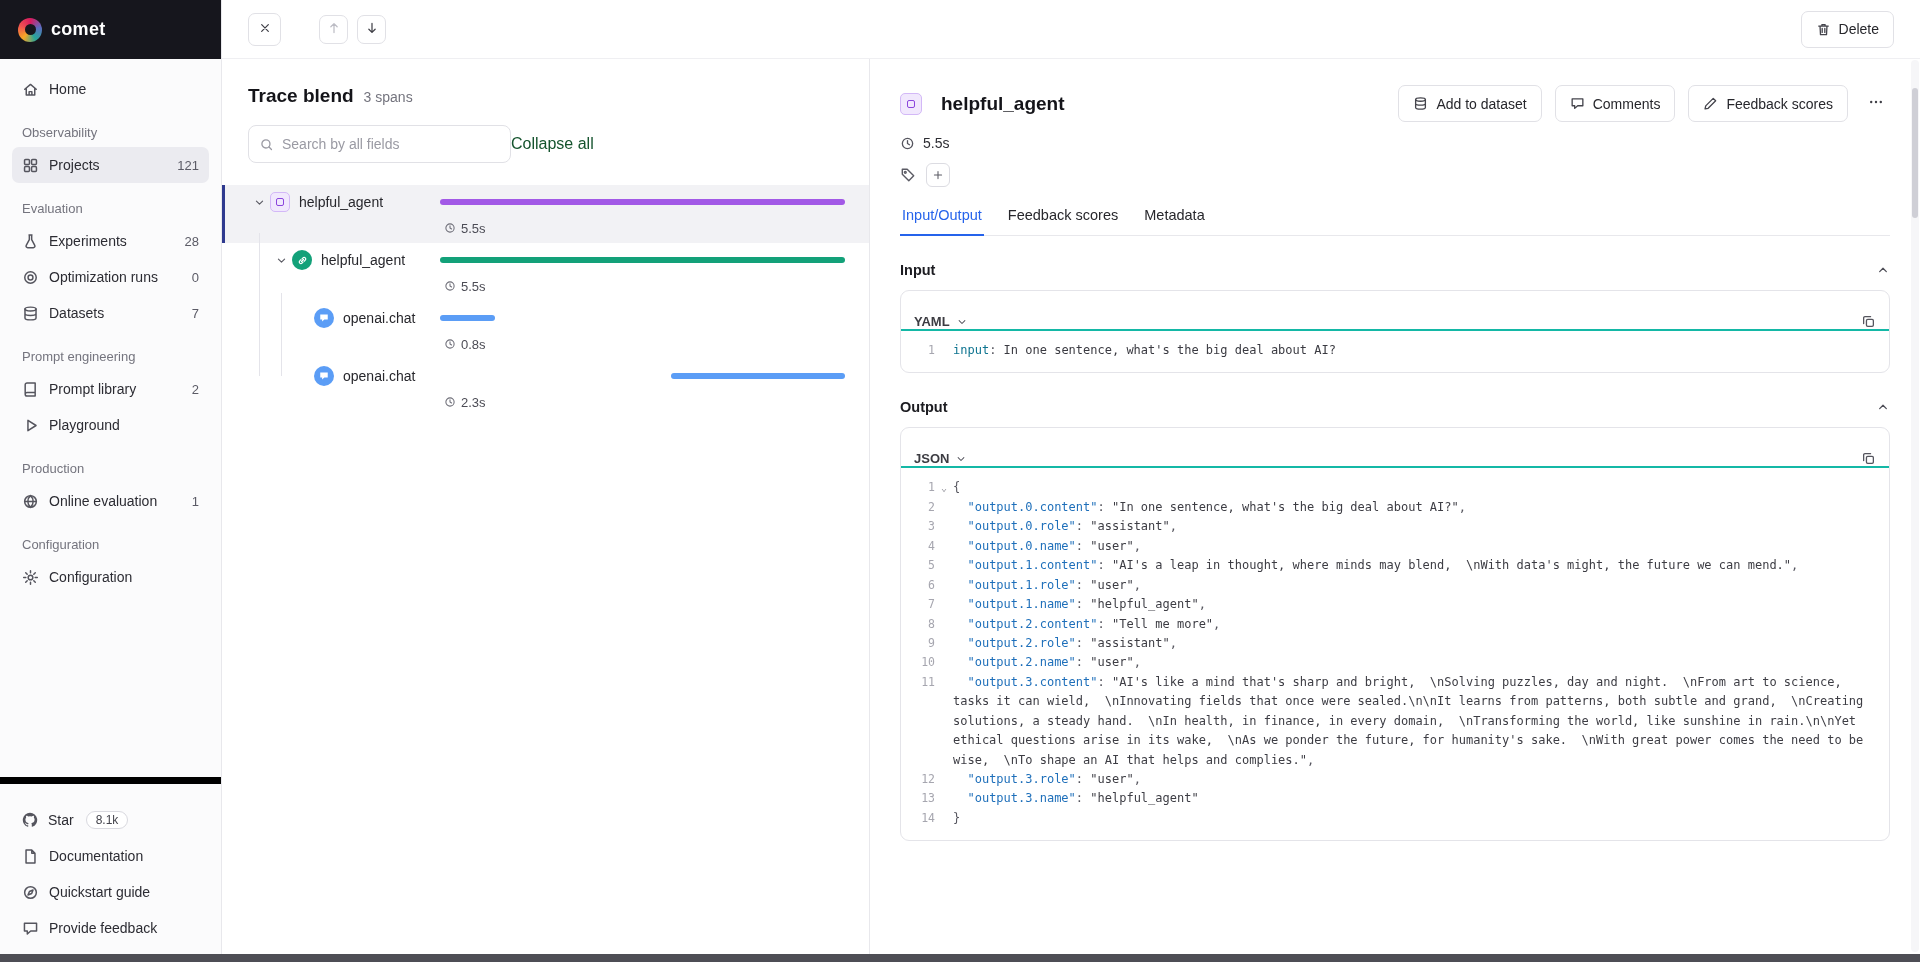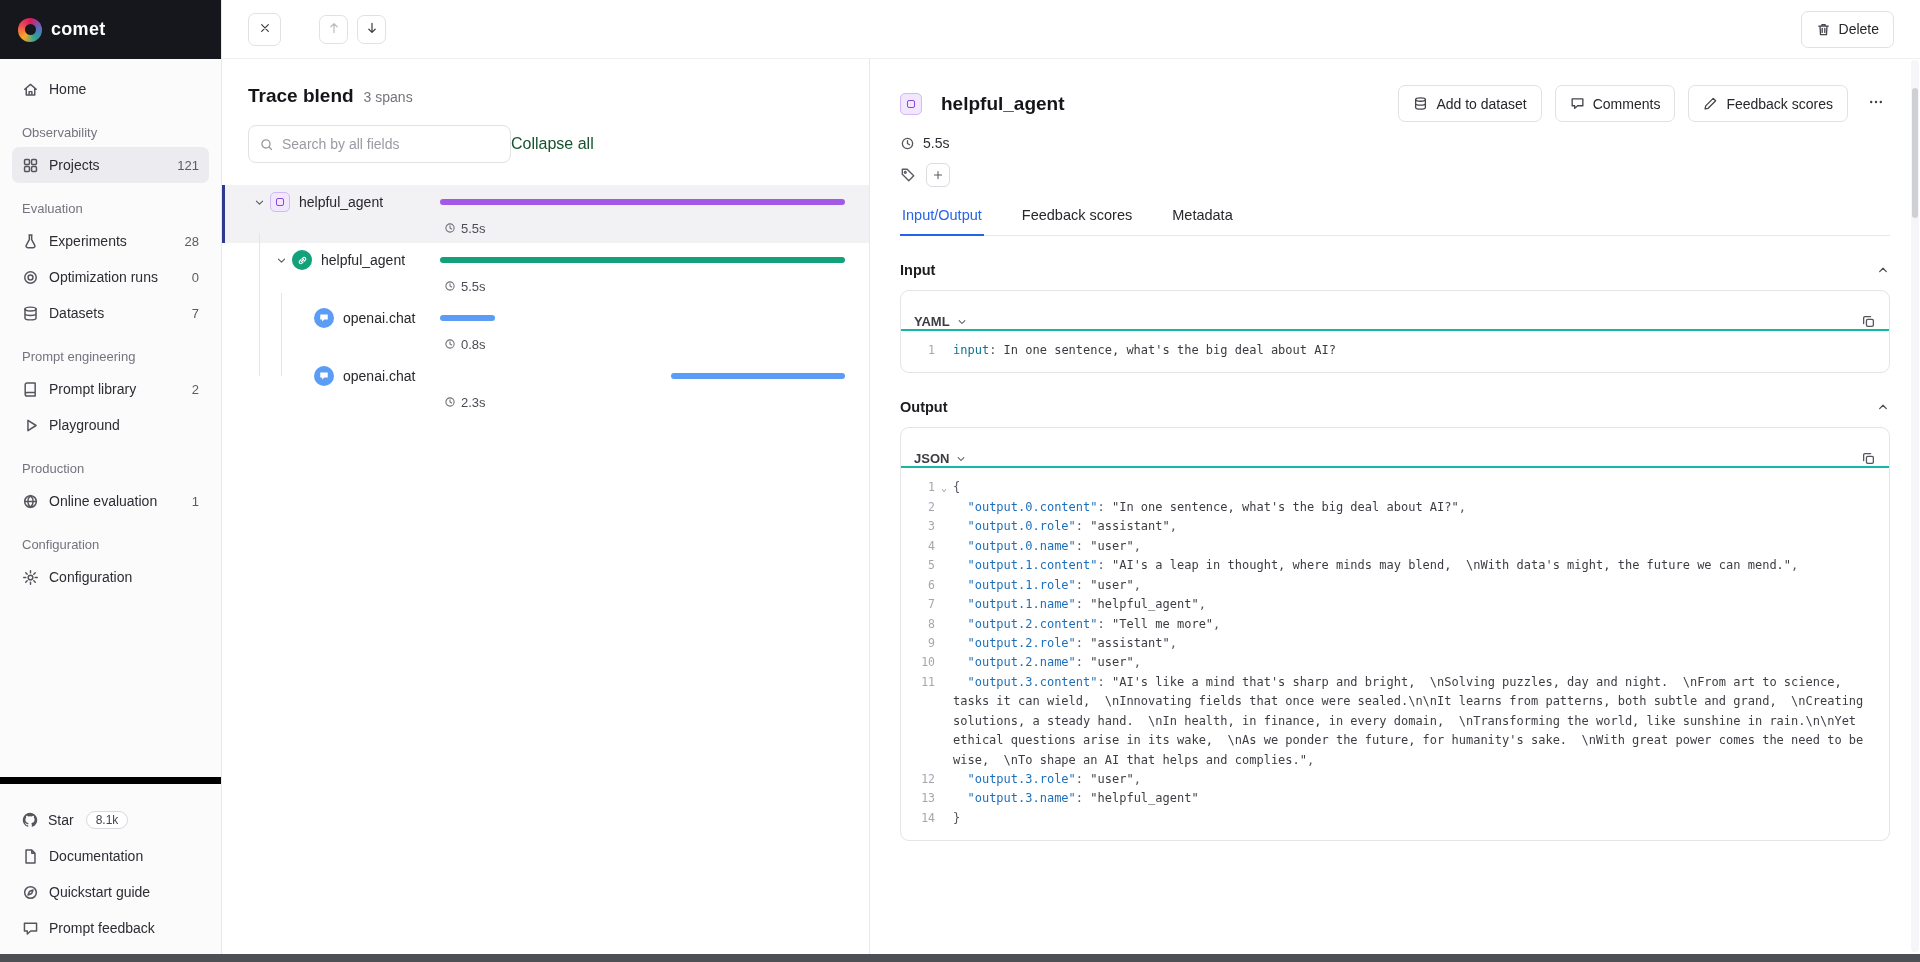--- a/index.html
+++ b/index.html
@@ -66,21 +66,21 @@
   
   .detail-panel{flex:1;min-width:0;padding:26px 30px 30px;overflow-y:auto;background:#fff}
   .dp-header{display:flex;align-items:center;gap:10px}
   .dp-title{font-size:19px;font-weight:700;color:#141419}
   .dp-actions{margin-left:auto;display:flex;gap:13px;align-items:center}
   .bicon{display:flex;color:#44444c}
   .meta-row{display:flex;align-items:center;gap:8px;margin-top:13px;color:#2d2d33;font-size:14px}
   .meta-row .mic{display:flex;color:#55555e}
   .tag-row{margin-top:12px;display:flex;align-items:center;gap:10px;color:#5b5b64}
   .tag-add{width:24px;height:24px;border:1px solid #dcdce2;border-radius:6px;background:#fff;display:flex;align-items:center;justify-content:center;color:#5b5b64;cursor:pointer}
-  .tabs{display:flex;gap:36px;margin-top:20px;border-bottom:1px solid #e8e8ec}
+  .tabs{display:flex;gap:22px;margin-top:20px;border-bottom:1px solid #e8e8ec}
   .tab{padding:0 2px 12px;font-size:14.5px;color:#27272c;cursor:pointer;position:relative}
   .tab.active{color:#2563eb;font-weight:500}
   .tab.active::after{content:"";position:absolute;left:0;right:0;bottom:-1px;height:2px;background:#2563eb}
   .section-head{display:flex;align-items:center;margin-top:26px}
   .section-title{font-size:14.5px;font-weight:600;color:#1c1c21}
   .chev-btn{margin-left:auto;background:none;border:none;color:#4c4c55;cursor:pointer;display:flex}
   .code-card{border:1px solid #e4e4e9;border-radius:9px;margin-top:12px;background:#fff;overflow:hidden}
   .card-head{display:flex;align-items:flex-end;height:40px;padding:0 13px;border-bottom:2px solid #14b8a6}
   .fmt{display:flex;align-items:center;gap:6px;font-size:13px;font-weight:600;color:#3c3c42;cursor:pointer}
   .fmt .fic{display:flex;color:#55555e}
@@ -230,21 +230,21 @@
             </svg>
           </span>
           <span>Quickstart guide</span>
         </div>
         <div class="nav-item">
           <span class="nav-icon">
             <svg viewBox="0 0 16 16" width="17" height="17" fill="none" stroke="currentColor" stroke-width="1.4" stroke-linecap="round" stroke-linejoin="round">
               <path d="M2.3 3h11.4v7.4H8.2L5 13.2v-2.8H2.3z"></path>
             </svg>
           </span>
-          <span>Prompt feedback</span>
+          <span>Provide feedback</span>
         </div>
       </div>
   </aside>
 
   <div class="main">
 
     <div class="topbar">
       <button class="icon-btn">
           <span><svg viewBox="0 0 16 16" width="14" height="14" fill="none" stroke="currentColor" stroke-width="1.4" stroke-linecap="round" stroke-linejoin="round">
               <path d="m4.2 4.2 7.6 7.6M11.8 4.2l-7.6 7.6"></path>

